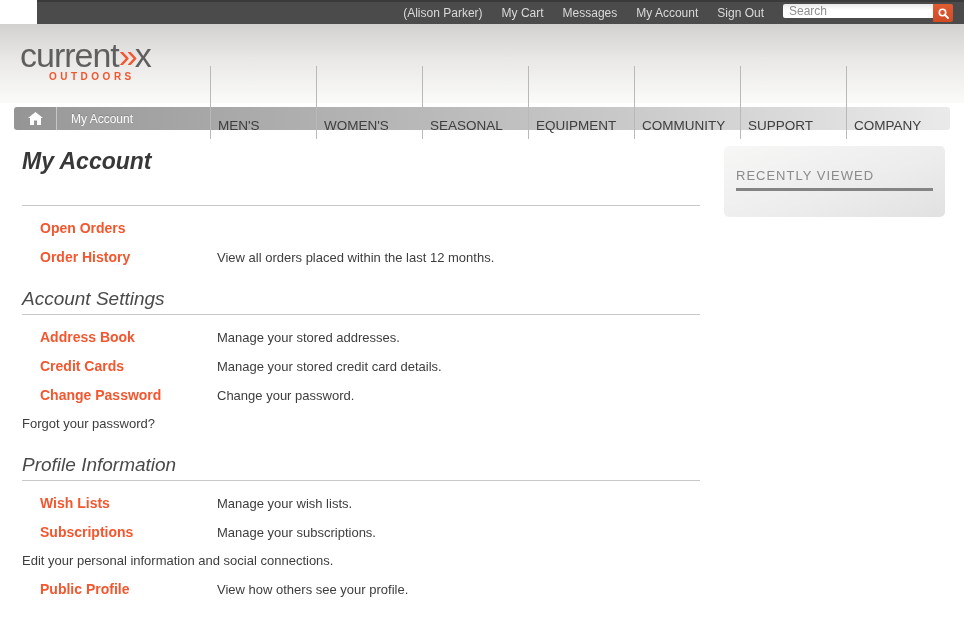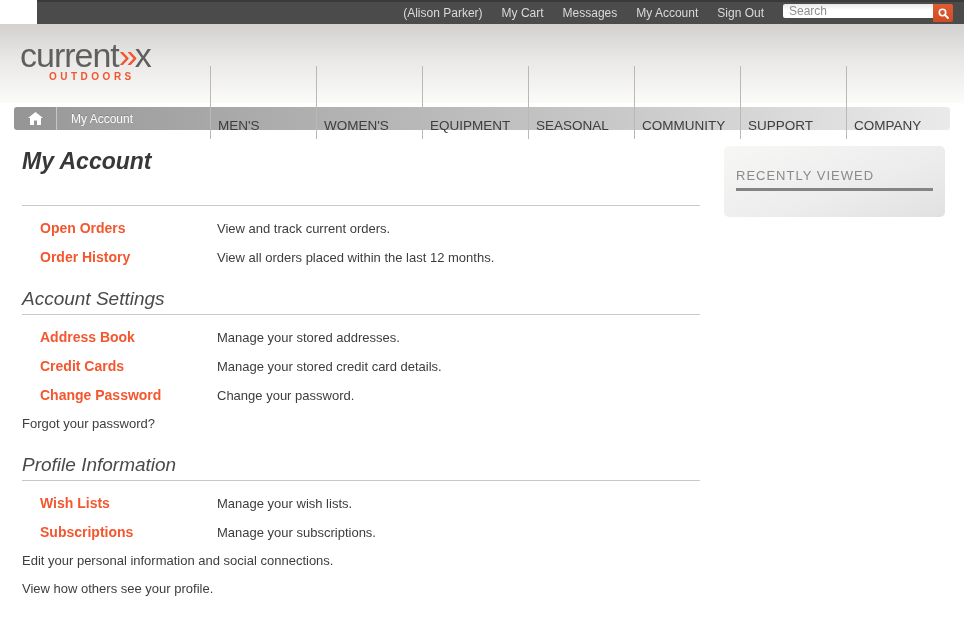--- a/index.html
+++ b/index.html
@@ -77,22 +77,22 @@
 </div>
 
 <div class="nav">
   <div class="logo">
     <div class="logo-word"><span>current</span><span class="logo-accent">»</span><span>x</span></div>
     <div class="logo-tag">OUTDOORS</div>
   </div>
   <div class="menu">
     <div class="menu-item">MEN'S</div>
     <div class="menu-item">WOMEN'S</div>
+    <div class="menu-item">SEASONAL</div>
     <div class="menu-item">EQUIPMENT</div>
-    <div class="menu-item">SEASONAL</div>
     <div class="menu-item">COMMUNITY</div>
     <div class="menu-item">SUPPORT</div>
     <div class="menu-item">COMPANY</div>
   </div>
 </div>
 
 <div class="crumbbar">
   <div class="crumb-home">
     <span style="display:flex;">
       <svg width="15" height="13" viewBox="0 0 15 13">
@@ -102,21 +102,20 @@
   </div>
   <span class="crumb-label">My Account</span>
 </div>
 
 <div class="main">
   <h1 class="page-title">My Account</h1>
 
   <hr class="rule">
   <div class="row">
     <a class="row-link">Open Orders</a>
-    <span class="row-desc">View and track current orders.</span>
   </div>
   <div class="row">
     <a class="row-link">Order History</a>
     <span class="row-desc">View all orders placed within the last 12 months.</span>
   </div>
 
   <div class="sec-title">Account Settings</div>
   <hr class="rule">
   <div class="row">
     <a class="row-link">Address Book</a>
@@ -141,19 +140,20 @@
     <span class="row-desc">Manage your wish lists.</span>
   </div>
   <div class="row">
     <a class="row-link">Subscriptions</a>
     <span class="row-desc">Manage your subscriptions.</span>
   </div>
   <div class="row">
     <span class="row-desc">Edit your personal information and social connections.</span>
   </div>
   <div class="row">
+    <a class="row-link">Public Profile</a>
     <span class="row-desc">View how others see your profile.</span>
   </div>
 </div>
 
 <div class="sidebox">
   <div class="sidebox-title">RECENTLY VIEWED</div>
 </div>
 
 </body></html>

